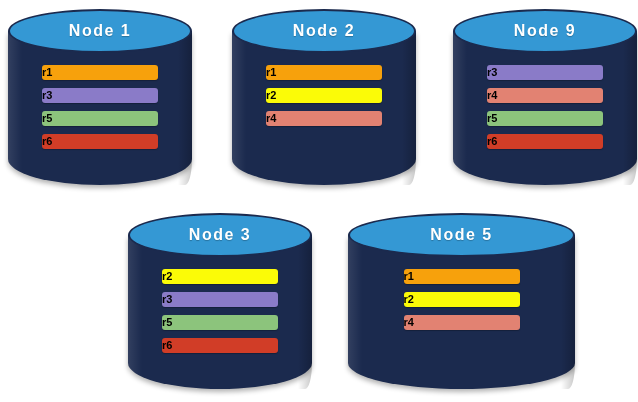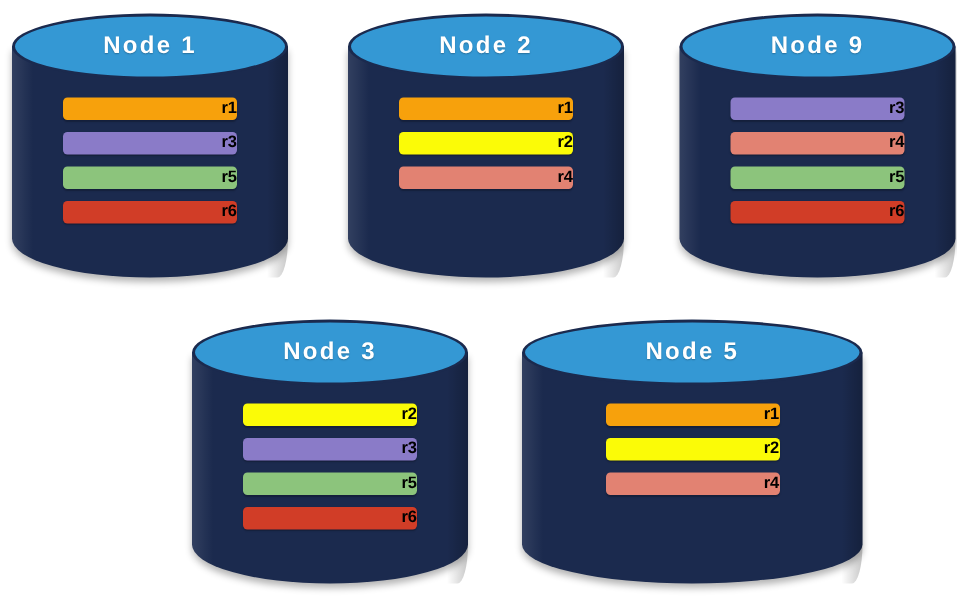--- a/index.html
+++ b/index.html
@@ -94,21 +94,21 @@
     align-items: center;
   }
 
   .replica {
     width: 116px;
     height: 15px;
     border-radius: 3px;
     margin-bottom: 8px;
     display: flex;
     align-items: center;
-    justify-content: flex-end;
+    justify-content: flex-start;
     box-sizing: border-box;
     box-shadow: 0 1px 1px rgba(0,0,0,0.25);
   }
 
   .replica-label {
     font-size: 11px;
     font-weight: bold;
     color: #000000;
     line-height: 1;
   }

